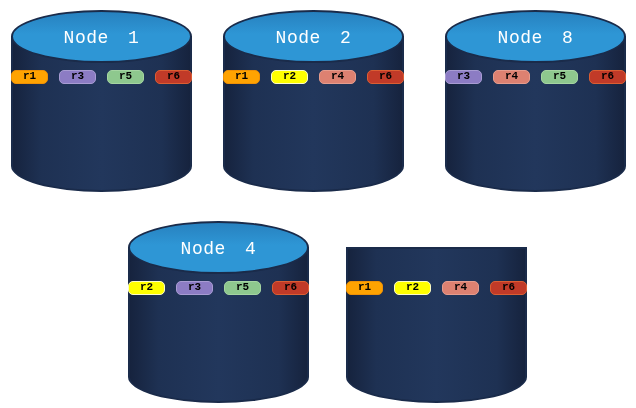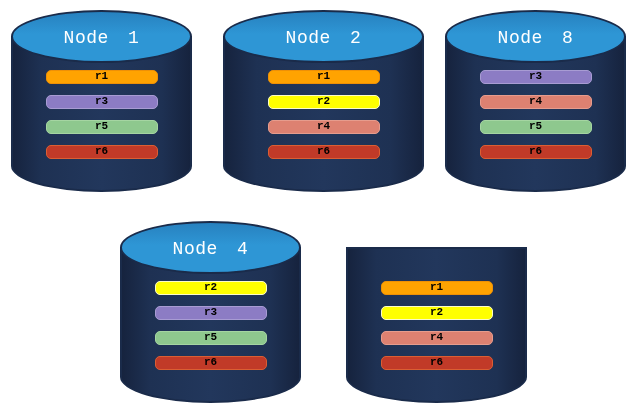--- a/index.html
+++ b/index.html
@@ -10,23 +10,23 @@
     background: var(--bg, #ffffff);
     font-family: Liberation Mono, monospace;
     overflow: hidden;
   }
   .node {
     position: absolute;
     width: 181px;
     height: 182px;
   }
   .pos-1 { left: 11px;  top: 10px; }
-  .pos-2 { left: 223px; top: 10px; padding-left: 20px; }
+  .pos-2 { left: 223px; top: 10px; }
   .pos-3 { left: 445px; top: 10px; }
-  .pos-4 { left: 120px; top: 221px; }
+  .pos-4 { left: 128px; top: 221px; }
   .pos-5 { left: 346px; top: 221px; }
 
   .cyl-body {
     position: absolute;
     left: 0; right: 0;
     top: 26px; bottom: 0;
     box-sizing: border-box;
     background: linear-gradient(90deg,
       var(--body-dark) 0%, var(--body) 16%, var(--body-light) 50%,
       var(--body) 84%, var(--body-dark) 100%);
@@ -50,21 +50,21 @@
     color: var(--node-text, #fff);
     font-size: 18px;
     letter-spacing: 0.5px;
     word-spacing: 8px;
     margin-top: 2px;
   }
   .bars {
     position: absolute;
     left: 0; right: 0; top: 60px;
     display: flex;
-    flex-direction: column;
+    flex-direction: row;
     align-items: center;
     gap: 11px;
     z-index: 3;
   }
   .bar {
     width: 112px;
     height: 14px;
     box-sizing: border-box;
     border: 1.5px solid transparent;
     border-radius: 5px;

